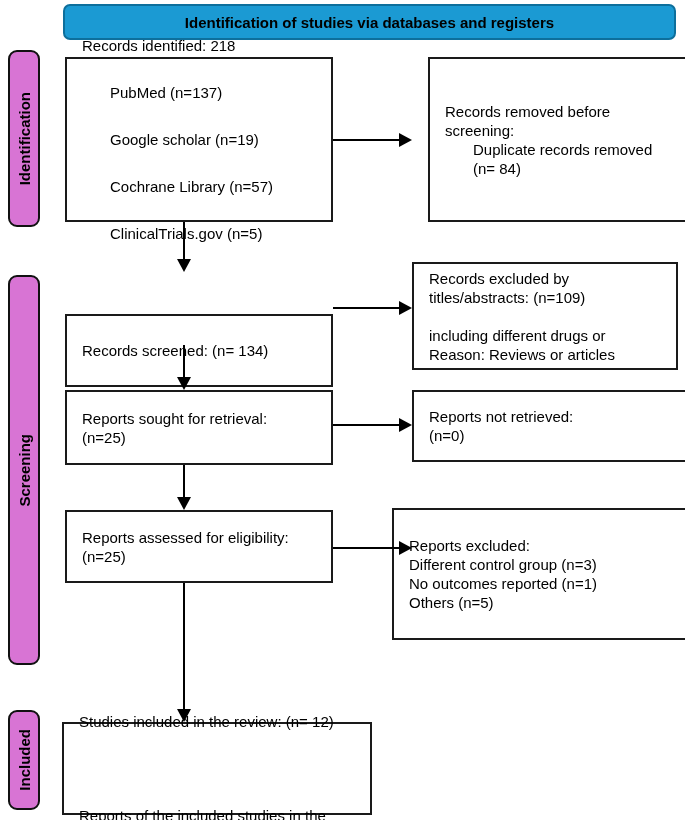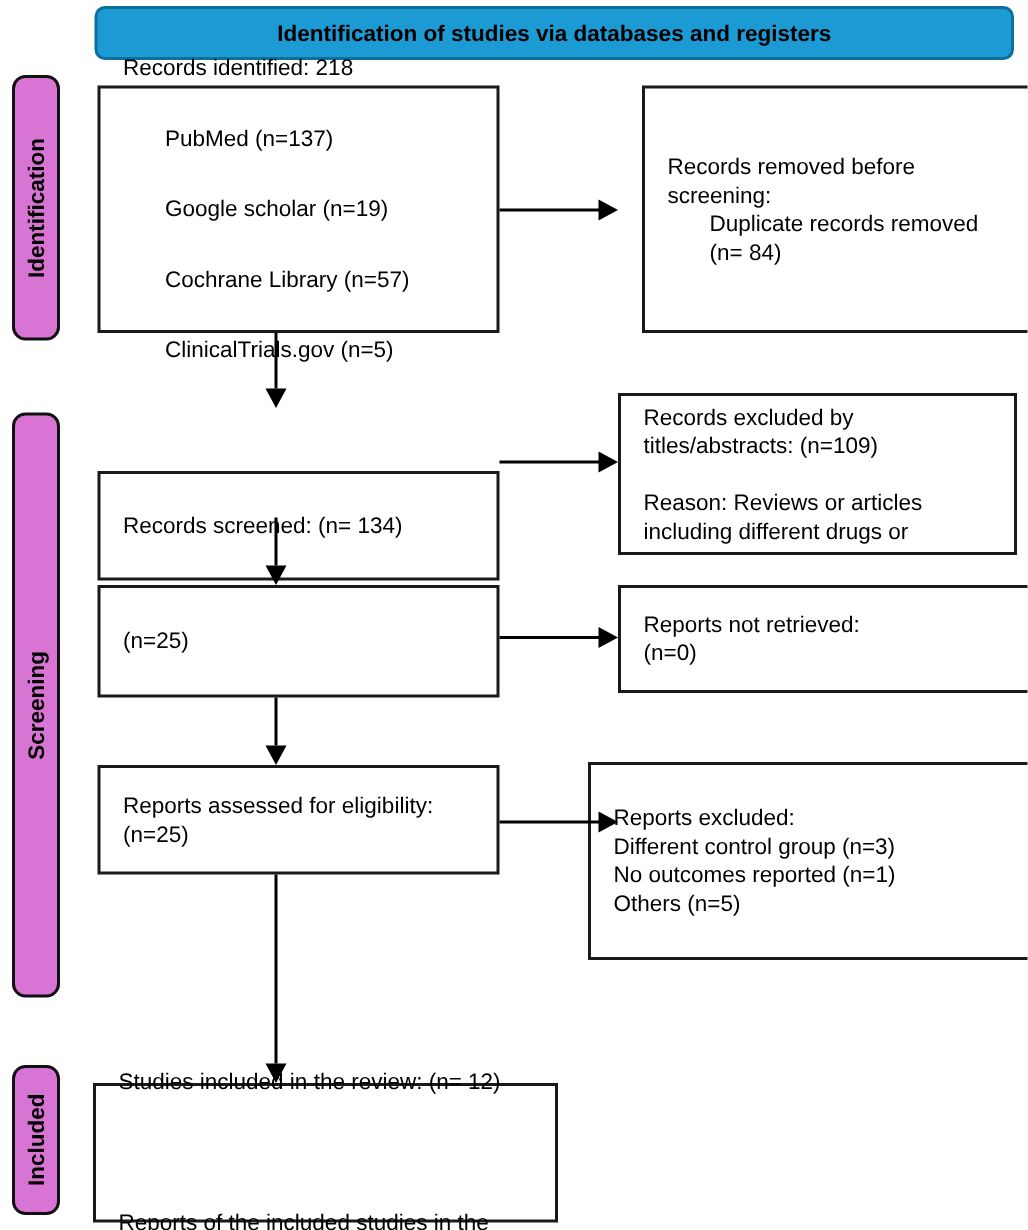--- a/index.html
+++ b/index.html
@@ -75,25 +75,26 @@
 </div>
 
 <div class="abs fbox" style="left:65px;top:272px;width:268px;height:73px;margin-top:42px;">
   <div class="bline">Records screened: (n= 134)</div>
 </div>
 
 <div class="abs fbox" style="left:412px;top:262px;width:266px;height:108px;">
   <div class="bline">Records excluded by</div>
   <div class="bline">titles/abstracts: (n=109)</div>
   <div class="bline"></div>
+  <div class="bline">including different drugs or</div>
   <div class="bline">Reason: Reviews or articles</div>
-  <div class="bline">including different drugs or</div>
 </div>
 
 <div class="abs fbox" style="left:65px;top:390px;width:268px;height:75px;">
+  <div class="bline">Reports sought for retrieval:</div>
   <div class="bline">(n=25)</div>
 </div>
 
 <div class="abs fbox" style="left:412px;top:390px;width:304px;height:72px;">
   <div class="bline">Reports not retrieved:</div>
   <div class="bline">(n=0)</div>
 </div>
 
 <div class="abs fbox" style="left:65px;top:510px;width:268px;height:73px;">
   <div class="bline">Reports assessed for eligibility:</div>

